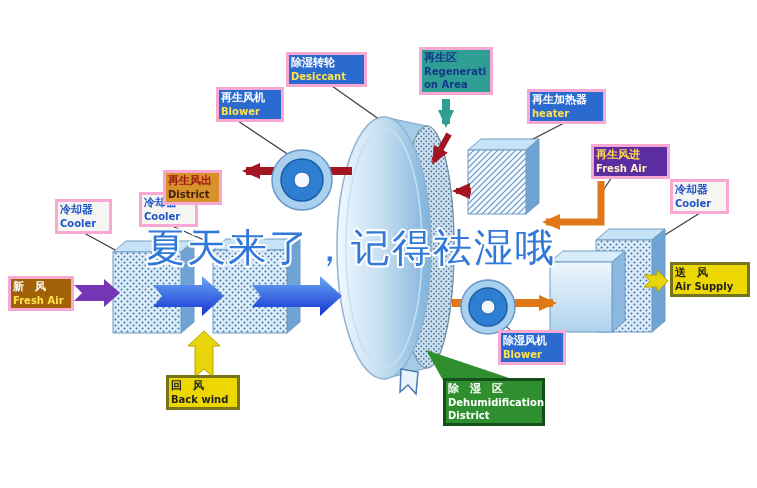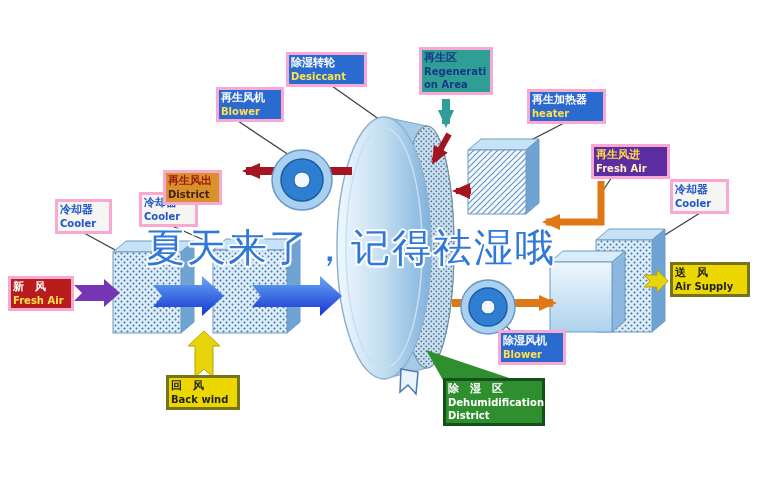--- a/index.html
+++ b/index.html
@@ -27,21 +27,21 @@
   #lbl-desiccant{left:286px;top:52px;width:81px;}
   #lbl-regen-area{left:419px;top:47px;width:74px;background:#2f9e94;color:#14388a;}
   #lbl-heater{left:527px;top:89px;width:79px;}
   #lbl-exhaust{left:163px;top:147px;width:59px;background:#d8922c;margin-top:23px;}
   #lbl-exhaust .zh{color:#9c1710;}
   #lbl-exhaust .en{color:#45200e;}
   #lbl-regen-fresh{left:591px;top:144px;width:79px;background:#5c2da0;}
   #lbl-regen-fresh .zh{color:#ffd84d;}
   #lbl-regen-fresh .en{color:#fff3c0;}
   #lbl-cooler-r{left:670px;top:179px;width:59px;}
-  #lbl-fresh-air{left:8px;top:276px;width:66px;background:#b91c1c;}
+  #lbl-fresh-air{left:8px;top:276px;width:66px;background:#a16207;}
   #lbl-fresh-air .zh{color:#ffffff;}
   #lbl-fresh-air .en{color:#ffe14d;}
   #lbl-back-wind{left:166px;top:375px;width:74px;background:#ecd800;color:#1f1f1f;border-color:#77731a;}
   #lbl-air-supply{left:670px;top:262px;width:80px;background:#ecd800;color:#1f1f1f;border-color:#77731a;}
   #lbl-dehumid-blower{left:498px;top:330px;width:68px;}
   #lbl-dehumid-district{left:443px;top:378px;width:102px;background:#2f8f2f;color:#ffffff;border-color:#14501c;}
   #wm{
     position:absolute;left:146px;top:221px;z-index:9;white-space:nowrap;
     font-size:39px;font-weight:400;letter-spacing:2px;color:#3179d8;
     text-shadow:2px 0 0 #fff,-2px 0 0 #fff,0 2px 0 #fff,0 -2px 0 #fff,

